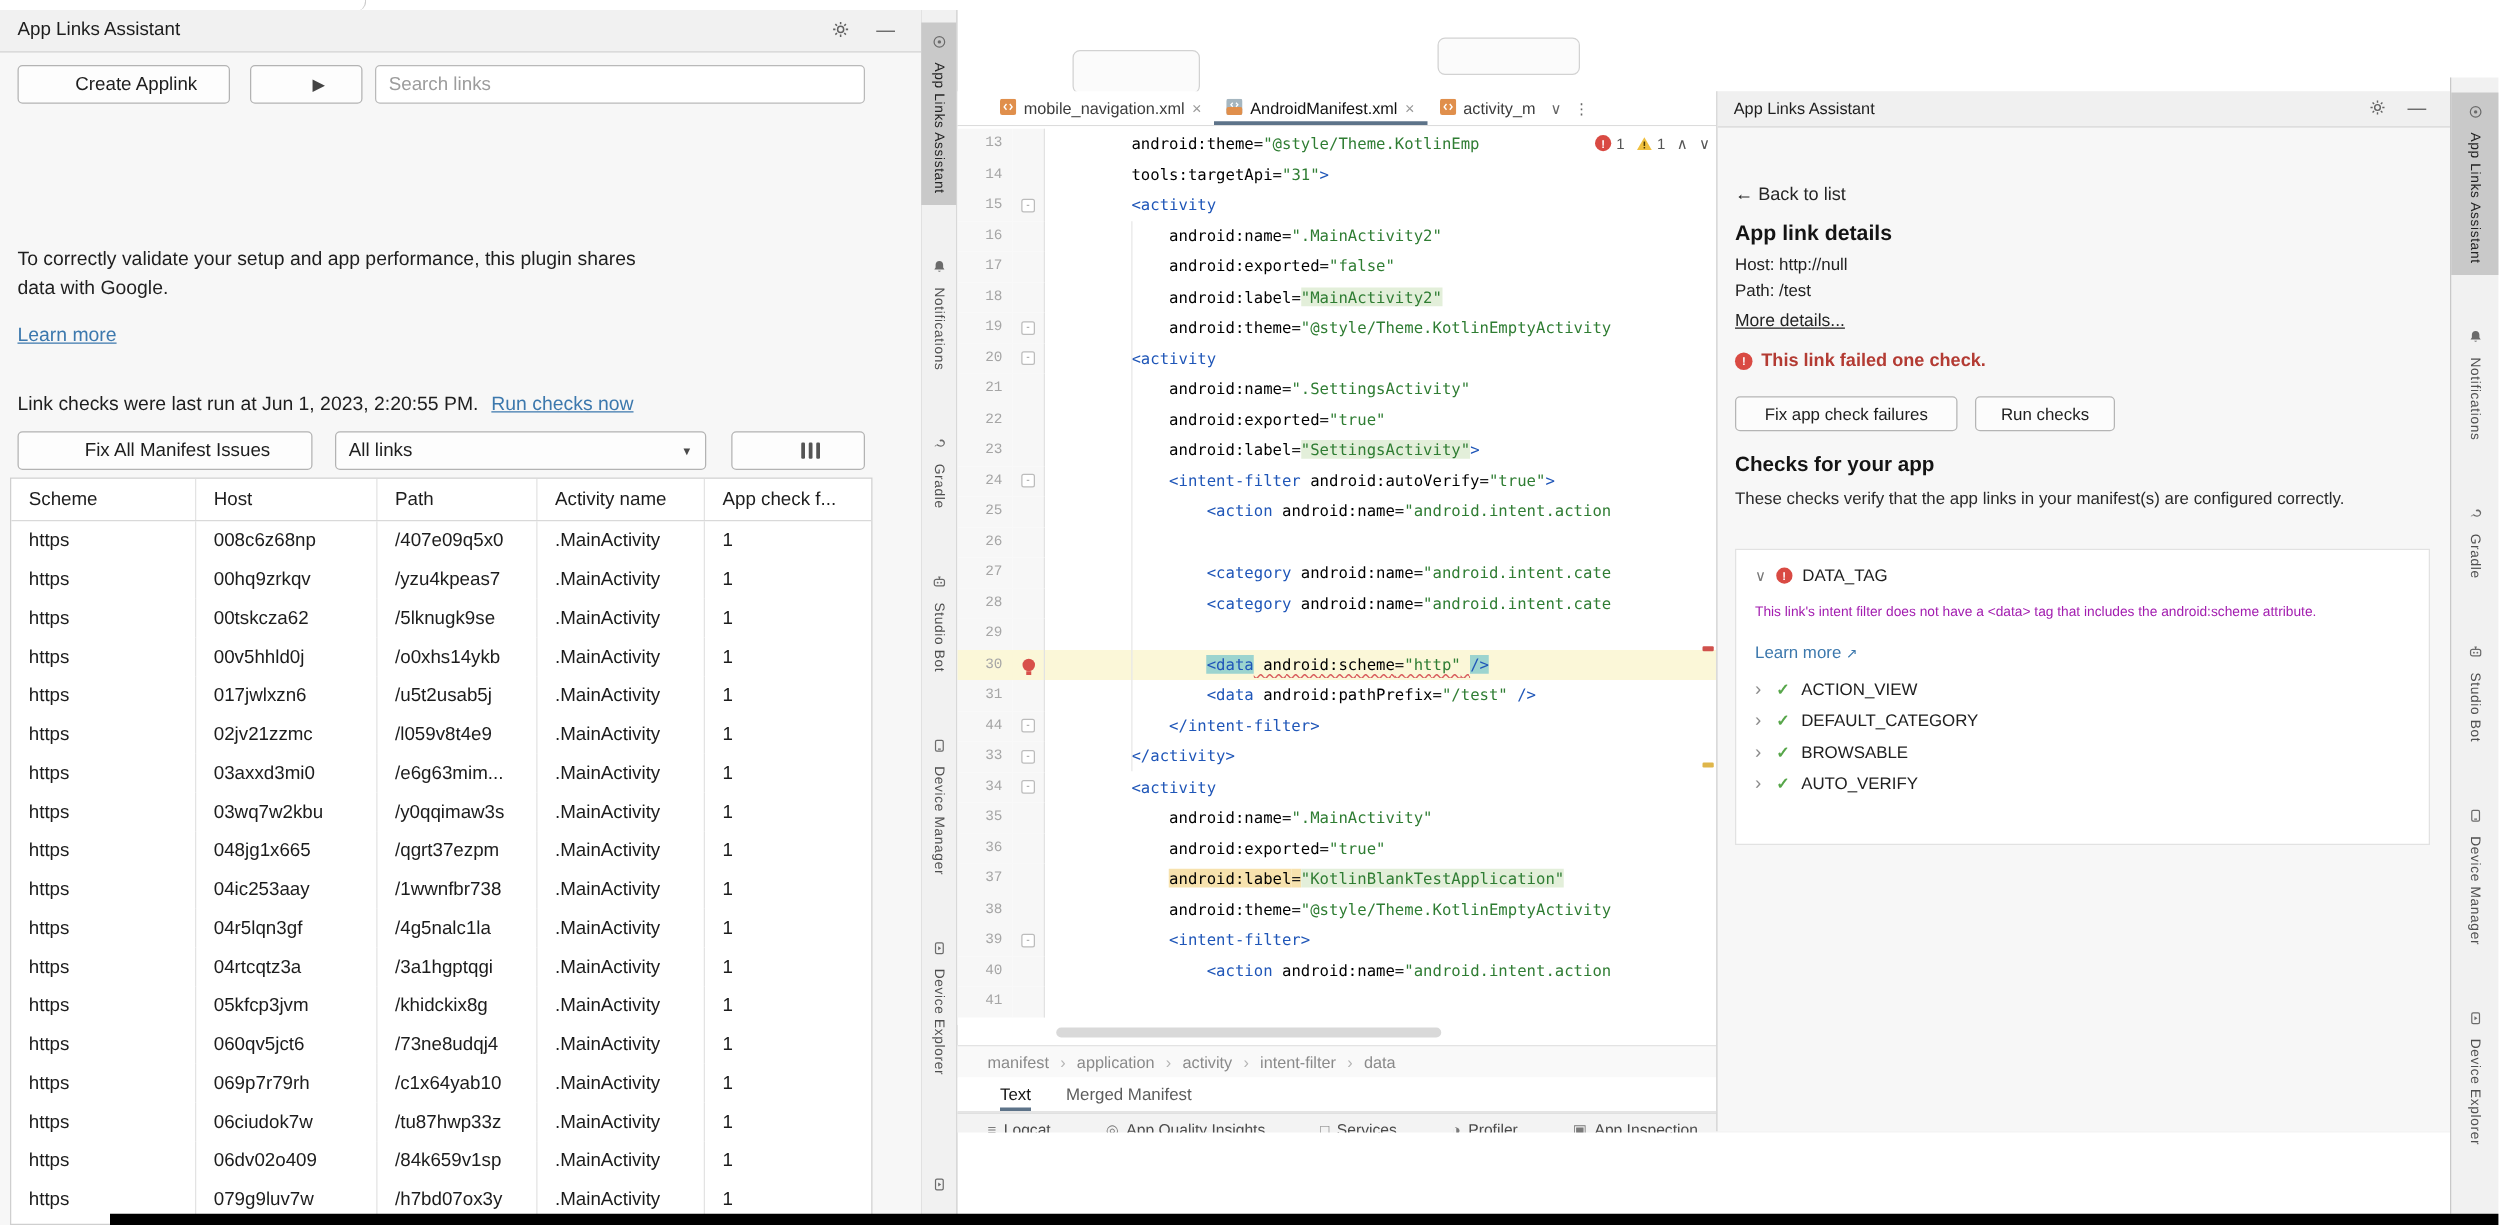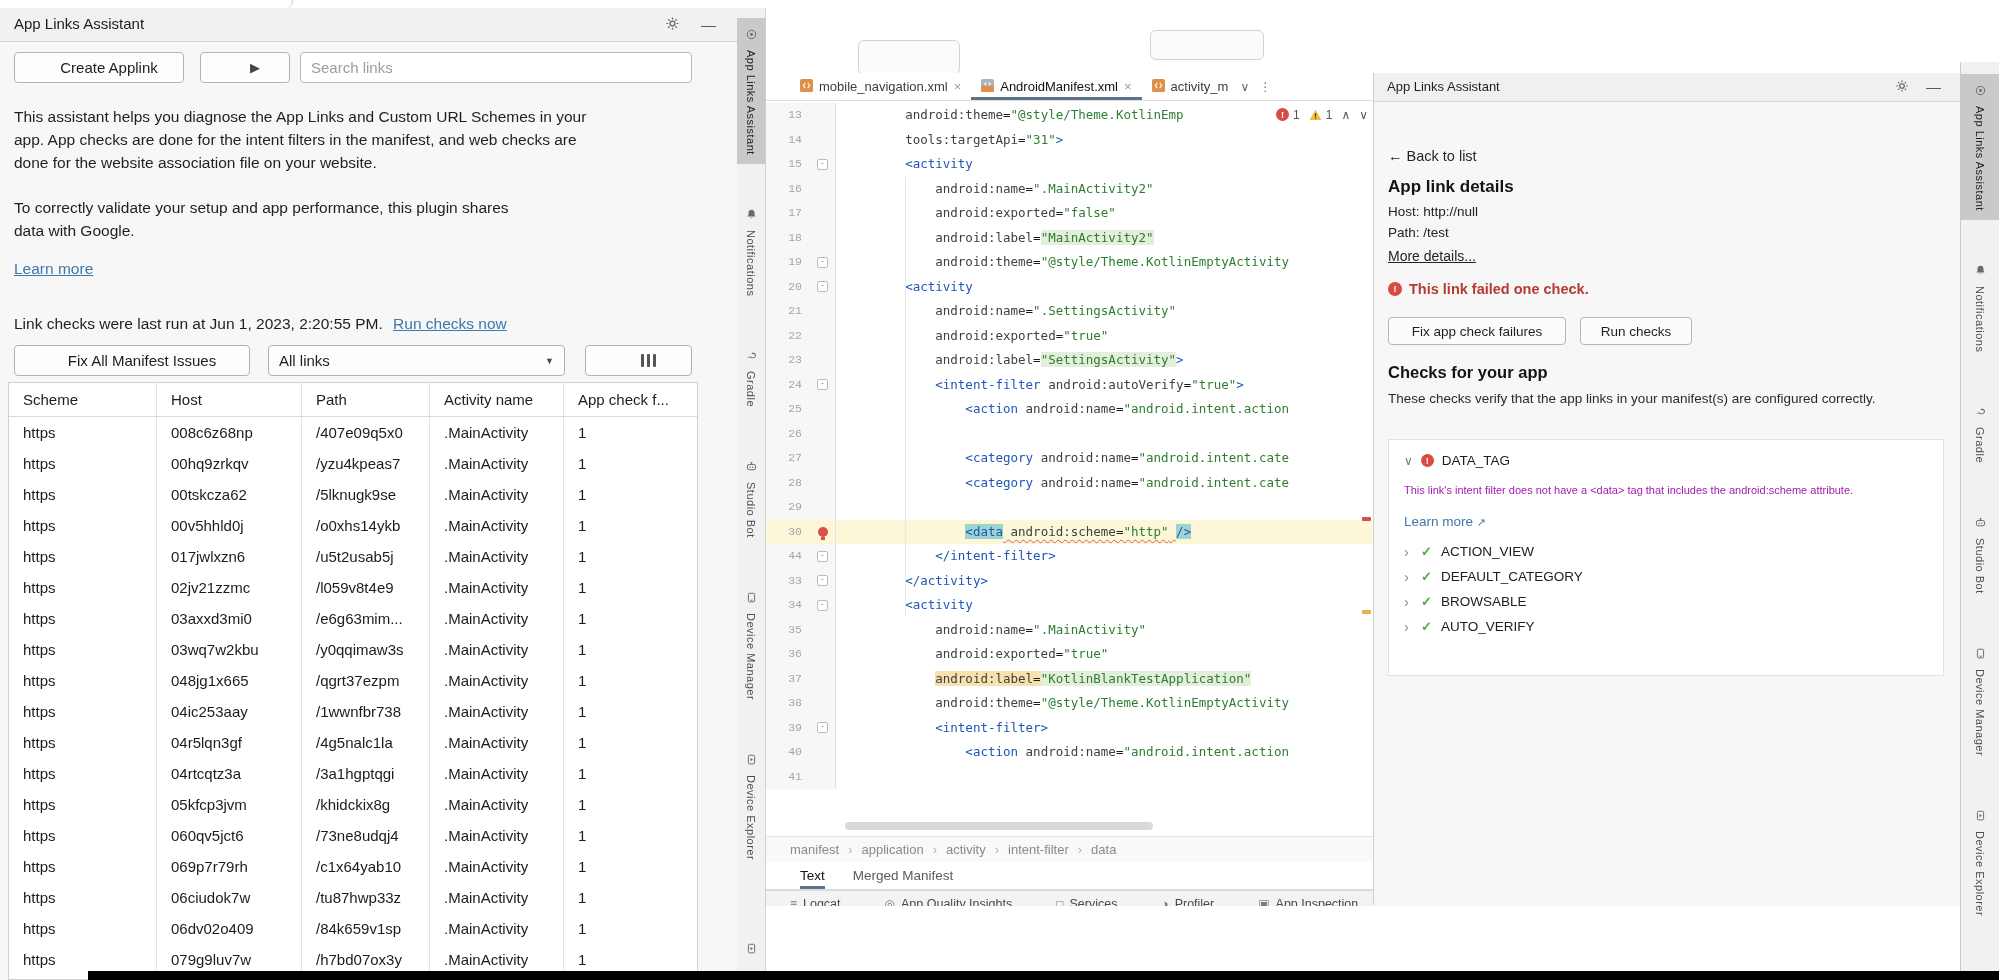--- a/index.html
+++ b/index.html
@@ -75,21 +75,21 @@
   .ln{width:44px;text-align:right;padding-right:8px;font-size:11.5px;color:#a6a6a6;background:#f7f7f7;
       box-sizing:border-box;font-family:Liberation Mono, monospace;}
   .fold{width:26px;background:#f7f7f7;border-right:1px solid #e2e2e2;display:flex;align-items:center;
         justify-content:center;box-sizing:border-box;}
   .cd{flex:1;margin:0;padding-left:24px;font-size:12.5px;white-space:pre;overflow:hidden;}
   .cl.caret,.cl.caret .ln,.cl.caret .fold{background:#fbf7d8;}
   .fm{width:9px;height:9px;border:1px solid #bcbcbc;border-radius:2px;background:#fff;color:#8f8f8f;
       font-size:8px;line-height:7px;text-align:center;}
   .bulb{width:10px;height:10px;border-radius:50%;background:#d8504a;position:relative;}
   .bulb::after{content:"";position:absolute;left:3px;bottom:-3px;width:4px;height:3px;background:#d8504a;}
-  .tk-t{color:#1f56b8;} .tk-a{color:#404040;} .tk-v{color:#2f7d33;} .tk-p{color:#1c1c1c;}
+  .tk-t{color:#1f56b8;} .tk-a{color:#000000;} .tk-v{color:#2f7d33;} .tk-p{color:#1c1c1c;}
   .hl-vh{background:#e3efda;} .hl-ah{background:#f7e2ae;} .hl-th{background:#9cd4cf;}
   .hl-err{text-decoration:underline;text-decoration-style:wavy;text-decoration-color:#d85c5c;
           text-underline-offset:3px;text-decoration-thickness:1px;}
   #indent-guide{left:139px;top:76px;width:1px;height:440px;background:#e7e7e7;}
 
   #inspect-widget{left:1272px;top:104px;height:21px;display:flex;align-items:center;gap:9px;
                   background:#fff;padding:0 4px;font-size:12px;color:#555;}
   .errdot{width:13px;height:13px;border-radius:50%;background:#d94a43;color:#fff;font-size:9px;
           font-weight:bold;display:flex;align-items:center;justify-content:center;}
   .stripe{position:absolute;width:9px;height:4px;border-radius:1px;}
@@ -156,21 +156,20 @@
             <path d="M8 1.6v2M8 12.4v2M1.6 8h2M12.4 8h2M3.5 3.5l1.4 1.4M11.1 11.1l1.4 1.4M12.5 3.5l-1.4 1.4M4.9 11.1l-1.4 1.4" stroke="#616161" stroke-width="1.3"></path>
             <circle cx="8" cy="8" r="2.6" fill="none" stroke="#616161" stroke-width="1.3"></circle>
           </svg></span>
       <span class="win-icon" style="right:20px;">—</span>
     </div>
     <div class="abs btn" id="lw-create">Create Applink</div>
     <div class="abs btn" id="lw-play">
         <span>▶</span>
       </div>
     <input class="abs" id="lw-search" placeholder="Search links" style="">
-    <div class="abs lw-p" style="top:97px;width:578px;">This assistant helps you diagnose the App Links and Custom URL Schemes in your app. App checks are done for the intent filters in the manifest, and web checks are done for the website association file on your website.</div>
     <div class="abs lw-p" style="top:188px;width:528px;">To correctly validate your setup and app performance, this plugin shares data with Google.</div>
     <div class="abs link" style="left:14px;top:252px;font-size:15.5px;">Learn more</div>
     <div class="abs" id="lw-lastrun">
       <span>Link checks were last run at Jun 1, 2023, 2:20:55 PM.</span>
       <span class="link" style="margin-left:6px;">Run checks now</span>
     </div>
     <div class="abs btn" id="lw-fix">Fix All Manifest Issues</div>
     <div class="abs" id="lw-dd">
       <span>All links</span>
       <span class="caret">▼</span>
@@ -497,20 +496,25 @@
           <span class="ln">29</span>
           <span class="fold"></span>
           <span class="cd"><span class="tk-p"> </span></span>
         </div>
         <div class="cl caret">
           <span class="ln">30</span>
           <span class="fold">
             <span class="bulb"></span>
           </span>
           <span class="cd"><span class="tk-p">              </span><span class="tk-t hl-th">&lt;data</span><span class="tk-p hl-err"> </span><span class="tk-a hl-err">android:scheme</span><span class="tk-p hl-err">=</span><span class="tk-v hl-err">"http"</span><span class="tk-p hl-err"> </span><span class="tk-t hl-th">/&gt;</span></span>
+        </div>
+        <div class="cl">
+          <span class="ln">31</span>
+          <span class="fold"></span>
+          <span class="cd"><span class="tk-p">              </span><span class="tk-t">&lt;data</span><span class="tk-p"> </span><span class="tk-a">android:pathPrefix</span><span class="tk-p">=</span><span class="tk-v">"/test"</span><span class="tk-p"> </span><span class="tk-t">/&gt;</span></span>
         </div>
         <div class="cl">
           <span class="ln">44</span>
           <span class="fold">
             <span class="fm">-</span>
           </span>
           <span class="cd"><span class="tk-p">          </span><span class="tk-t">&lt;/intent-filter&gt;</span></span>
         </div>
         <div class="cl">
           <span class="ln">33</span>

